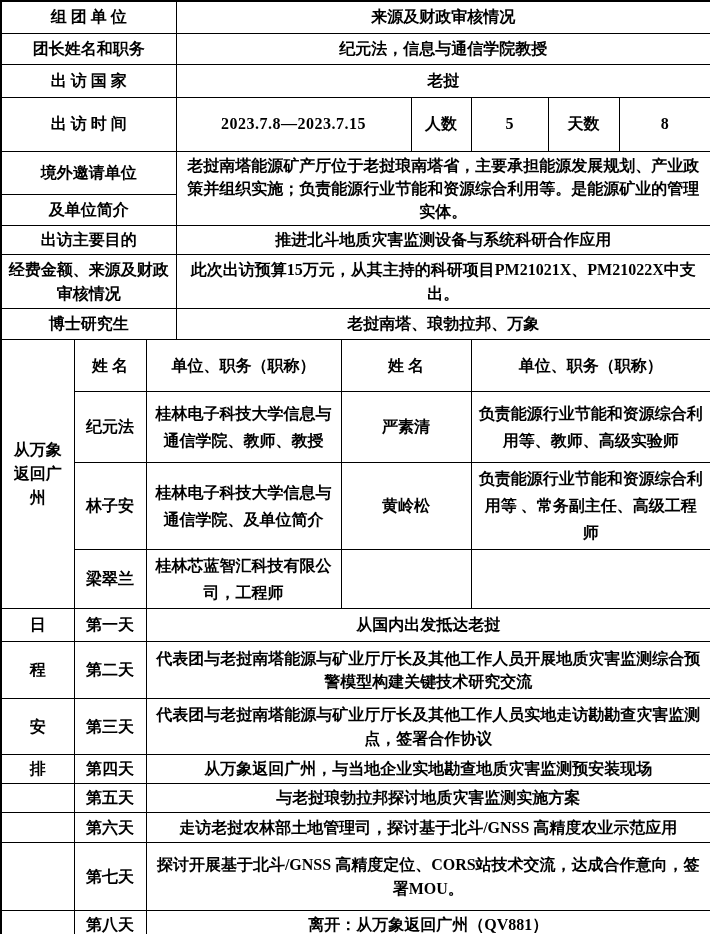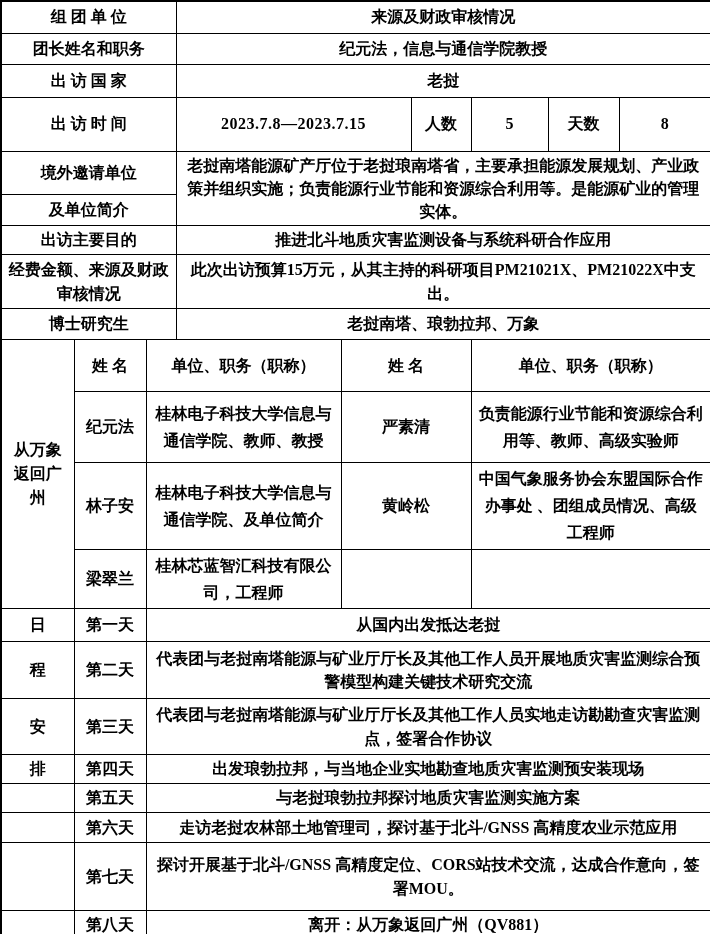--- a/index.html
+++ b/index.html
@@ -111,21 +111,21 @@
     <td>纪元法</td>
     <td colspan="2" class="loose">桂林电子科技大学信息与通信学院、教师、教授</td>
     <td colspan="2">严素清</td>
     <td colspan="3" class="loose">负责能源行业节能和资源综合利用等、教师、高级实验师</td>
   </tr>
 
   <tr style="height:69px">
     <td>林子安</td>
     <td colspan="2" class="loose">桂林电子科技大学信息与通信学院、及单位简介</td>
     <td colspan="2">黄岭松</td>
-    <td colspan="3" class="loose">中国气象服务协会东盟国际合作办事处 、团组成员情况、高级工程师</td>
+    <td colspan="3" class="loose">负责能源行业节能和资源综合利用等 、常务副主任、高级工程师</td>
   </tr>
 
   <tr style="height:59px">
     <td>梁翠兰</td>
     <td colspan="2" class="loose">桂林芯蓝智汇科技有限公司，工程师</td>
     <td colspan="2"></td>
     <td colspan="3" class="loose"></td>
   </tr>
 
   <tr style="height:33px">
@@ -139,21 +139,21 @@
     <td colspan="7" class="tight">代表团与老挝南塔能源与矿业厅厅长及其他工作人员开展地质灾害监测综合预警模型构建关键技术研究交流</td>
   </tr>
   <tr style="height:56px">
     <td>安</td>
     <td>第三天</td>
     <td colspan="7" class="tight">代表团与老挝南塔能源与矿业厅厅长及其他工作人员实地走访勘勘查灾害监测点，签署合作协议</td>
   </tr>
   <tr style="height:28px">
     <td>排</td>
     <td>第四天</td>
-    <td colspan="7">出发琅勃拉邦，与当地企业实地勘查地质灾害监测预安装现场</td>
+    <td colspan="7">从万象返回广州，与当地企业实地勘查地质灾害监测预安装现场</td>
   </tr>
   <tr style="height:29px">
     <td></td>
     <td>第五天</td>
     <td colspan="7">与老挝琅勃拉邦探讨地质灾害监测实施方案</td>
   </tr>
   <tr style="height:30px">
     <td></td>
     <td>第六天</td>
     <td colspan="7">走访老挝农林部土地管理司，探讨基于北斗/GNSS 高精度农业示范应用</td>

